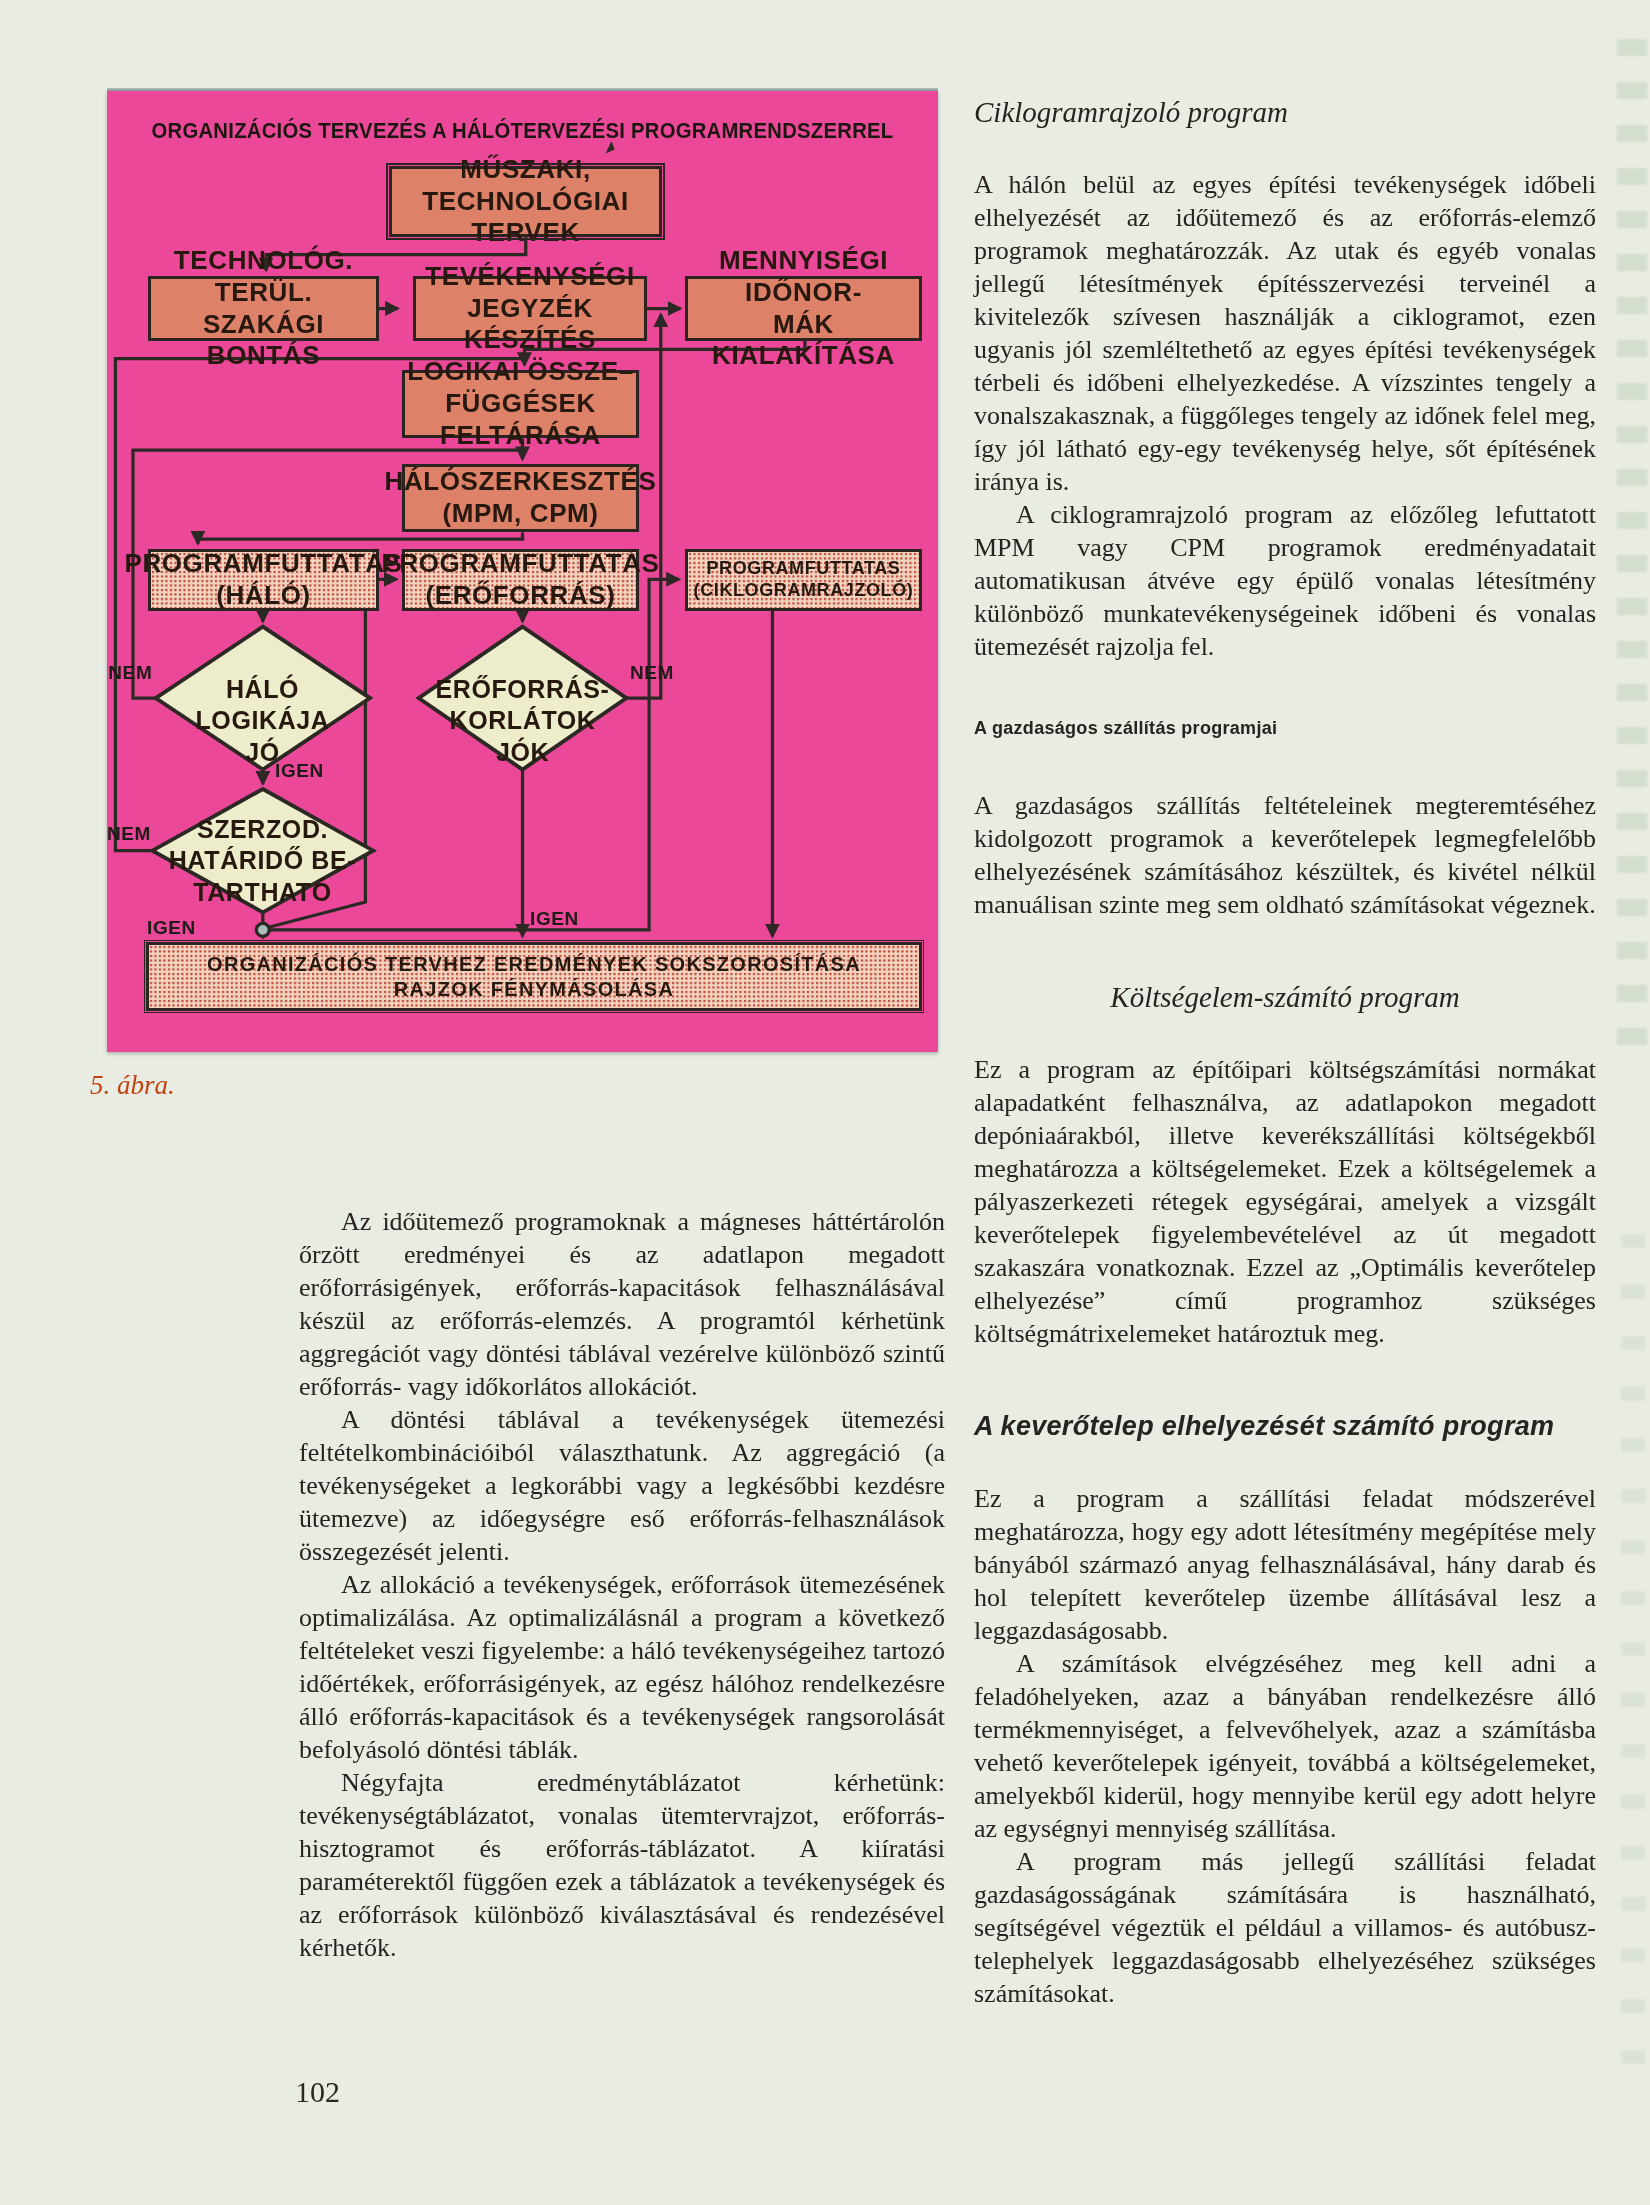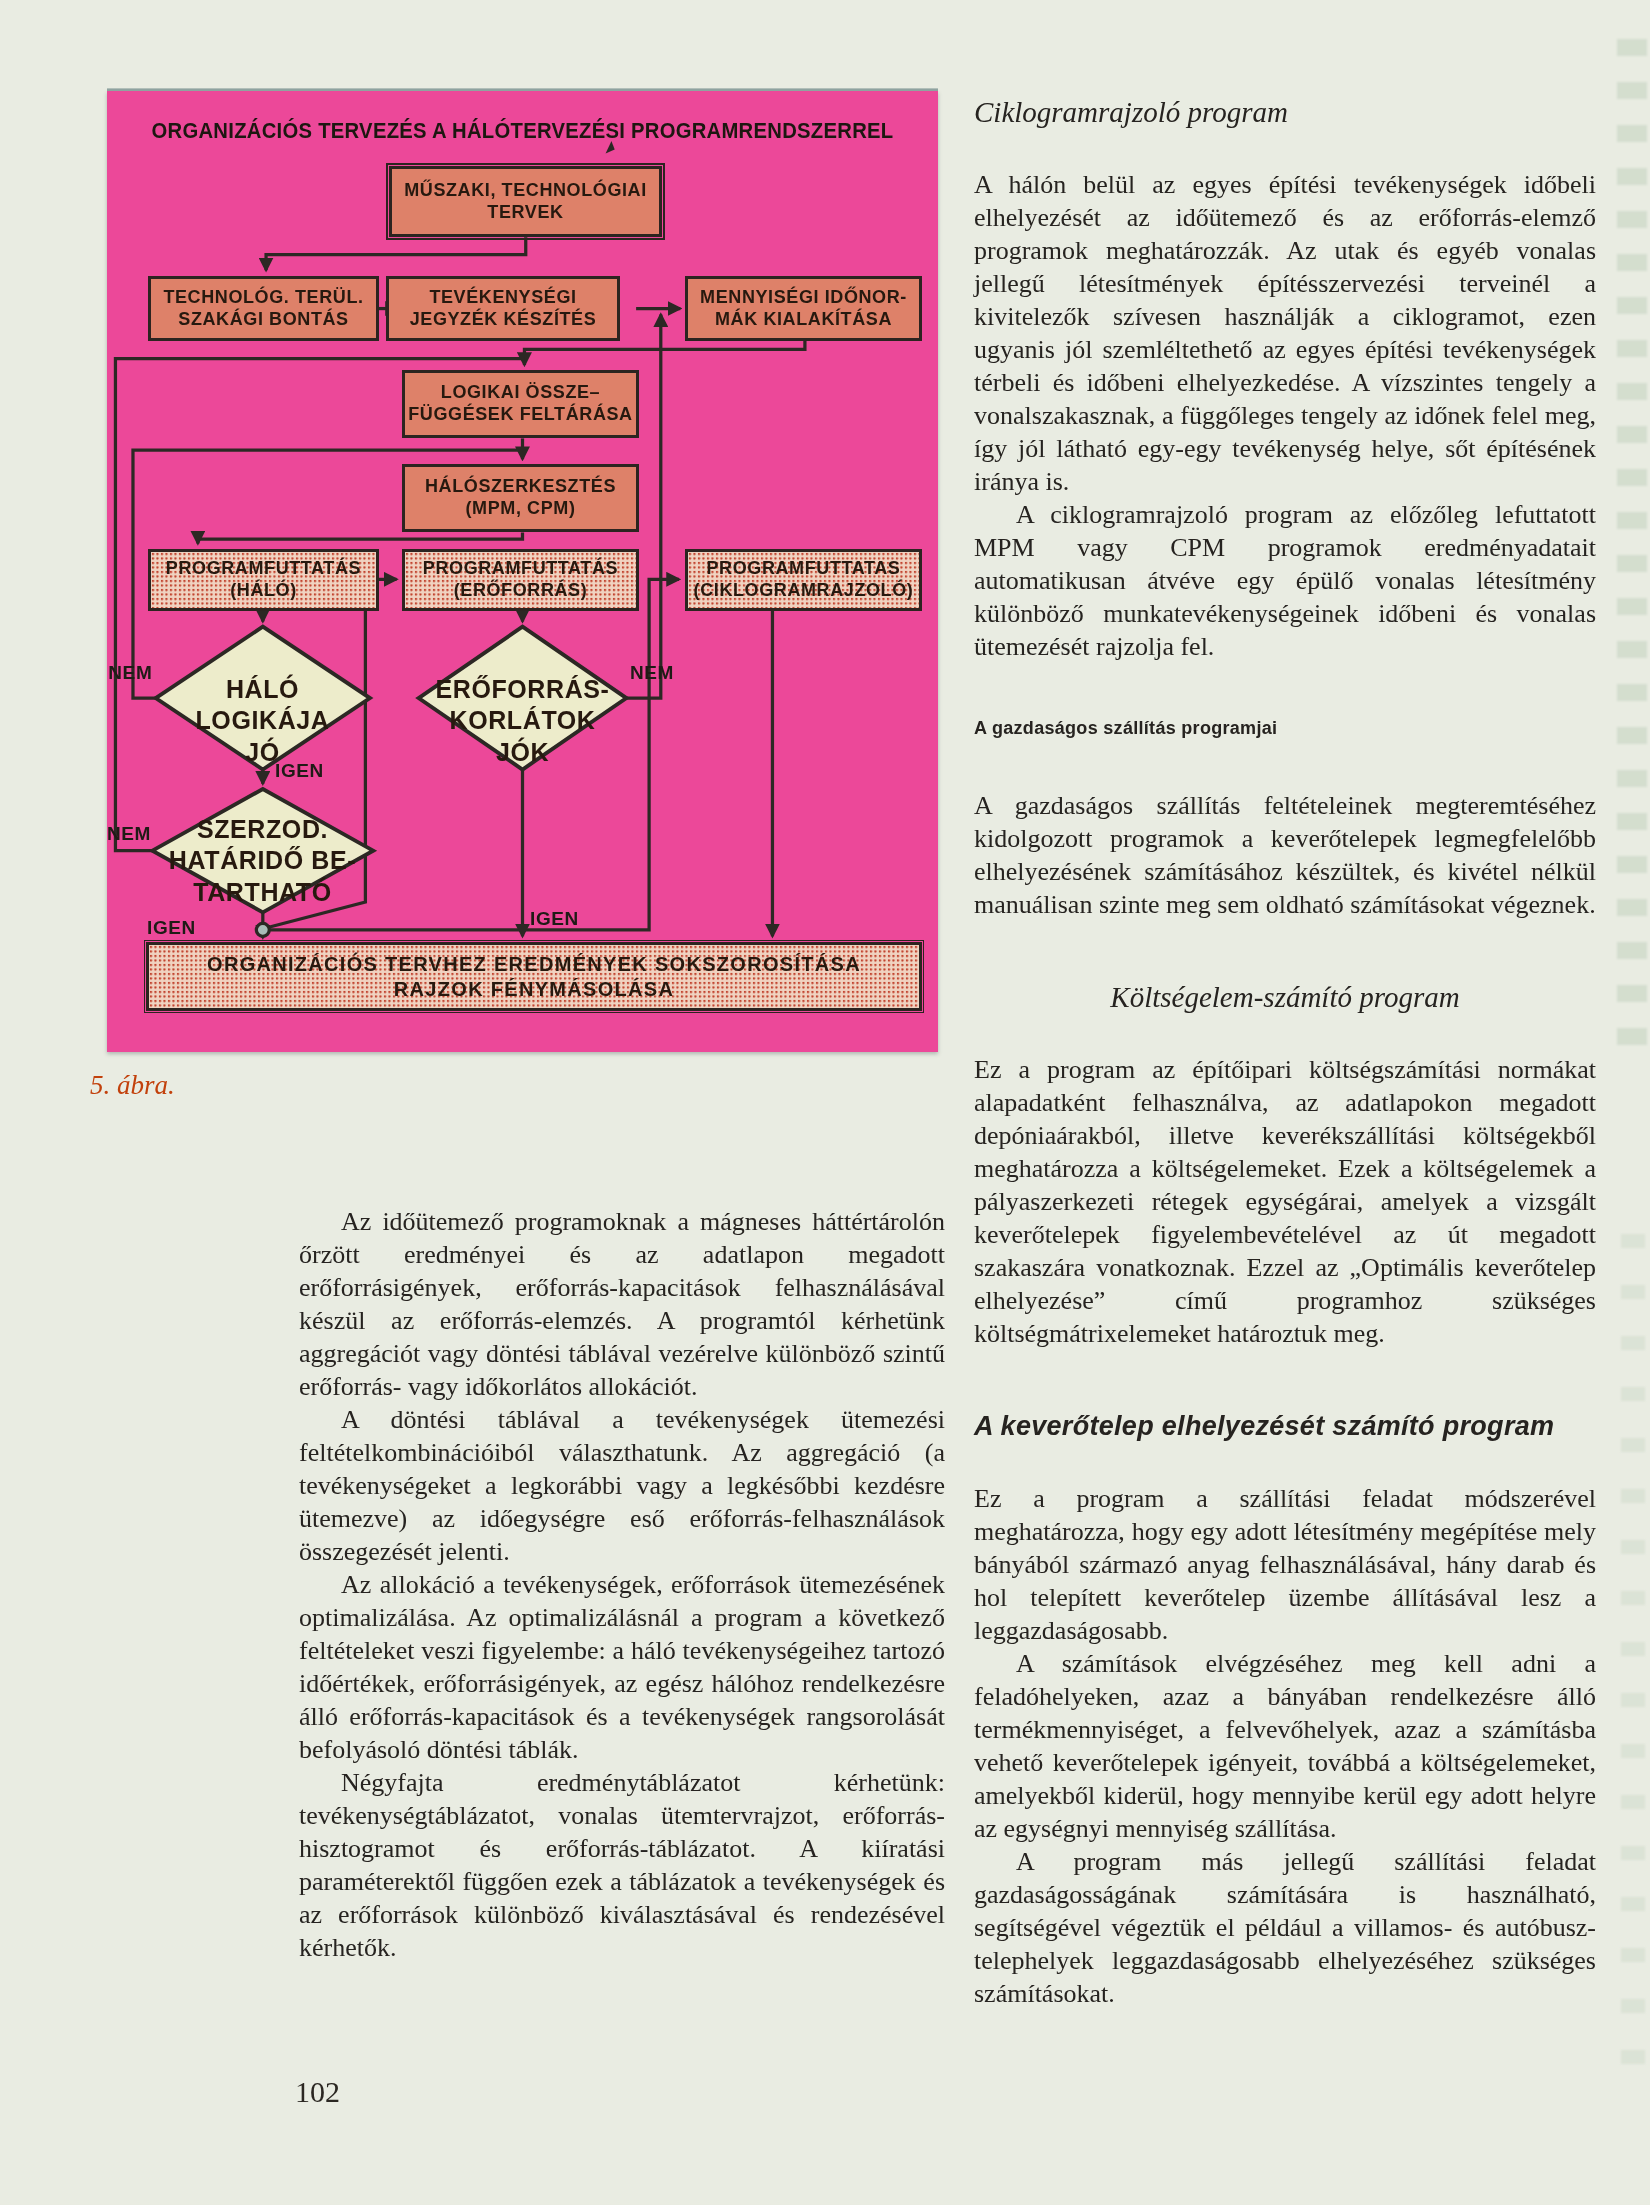--- a/index.html
+++ b/index.html
@@ -18,21 +18,21 @@
   .panel svg{position:absolute;left:0;top:0;width:100%;height:100%;}
   .fig-title{
     position:absolute;left:0;top:27px;width:100%;text-align:center;
     font-family:"Liberation Sans", sans-serif;font-weight:bold;font-size:22px;
     letter-spacing:0.3px;color:#1d1711;transform:scaleX(.92);
   }
   .fbox{
     position:absolute;box-sizing:border-box;
     background:#de8169;border:3.9px solid #2c2420;
     display:flex;flex-direction:column;align-items:center;justify-content:center;
-    font-family:"Liberation Sans", sans-serif;font-weight:bold;font-size:18px;
+    font-family:"Liberation Sans", sans-serif;font-weight:bold;font-size:26px;
     line-height:1.22;color:#27190f;text-align:center;letter-spacing:0.6px;
   }
   .fbox.double{outline:2.6px solid #2c2420;outline-offset:1.9px;}
   .hatch{
     background-color:#f0d3c1;
     background-image:radial-gradient(circle at 1.9px 1.9px, #c24530 1.1px, transparent 1.5px);
     background-size:4.5px 4.5px;
   }
   .wide{letter-spacing:1.3px;font-size:20px;outline:1.9px solid #2c2420;outline-offset:1.3px;}
   .dlabel{
@@ -134,21 +134,21 @@
 
   <div class="fbox double" style="left:282px;top:75px;width:273px;height:71px;">
     <span>MŰSZAKI, TECHNOLÓGIAI</span>
     <span>TERVEK</span>
   </div>
 
   <div class="fbox" style="left:41px;top:185px;width:231px;height:65px;">
     <span>TECHNOLÓG. TERÜL.</span>
     <span>SZAKÁGI BONTÁS</span>
   </div>
-  <div class="fbox" style="left:279px;top:185px;width:234px;height:65px;text-align:right;">
+  <div class="fbox" style="left:306px;top:185px;width:234px;height:65px;">
     <span>TEVÉKENYSÉGI</span>
     <span>JEGYZÉK KÉSZÍTÉS</span>
   </div>
   <div class="fbox" style="left:578px;top:185px;width:237px;height:65px;">
     <span>MENNYISÉGI IDŐNOR-</span>
     <span>MÁK KIALAKÍTÁSA</span>
   </div>
 
   <div class="fbox" style="left:295px;top:279px;width:237px;height:68px;">
     <span>LOGIKAI ÖSSZE–</span>

